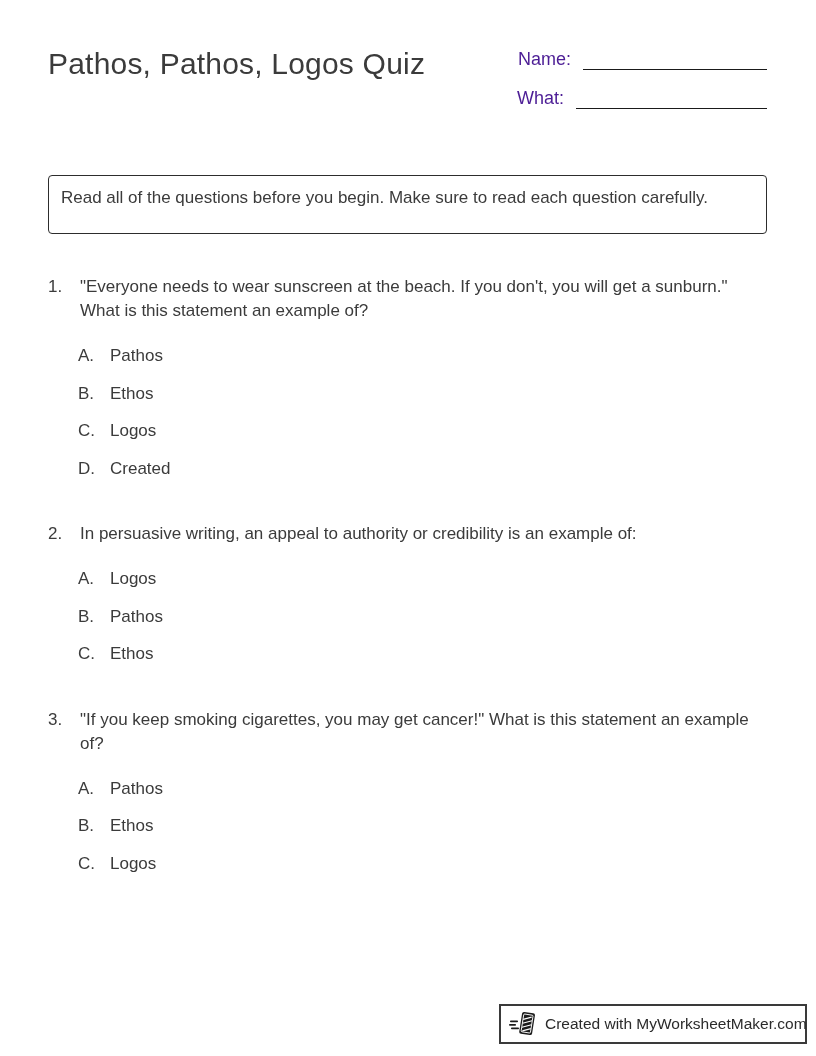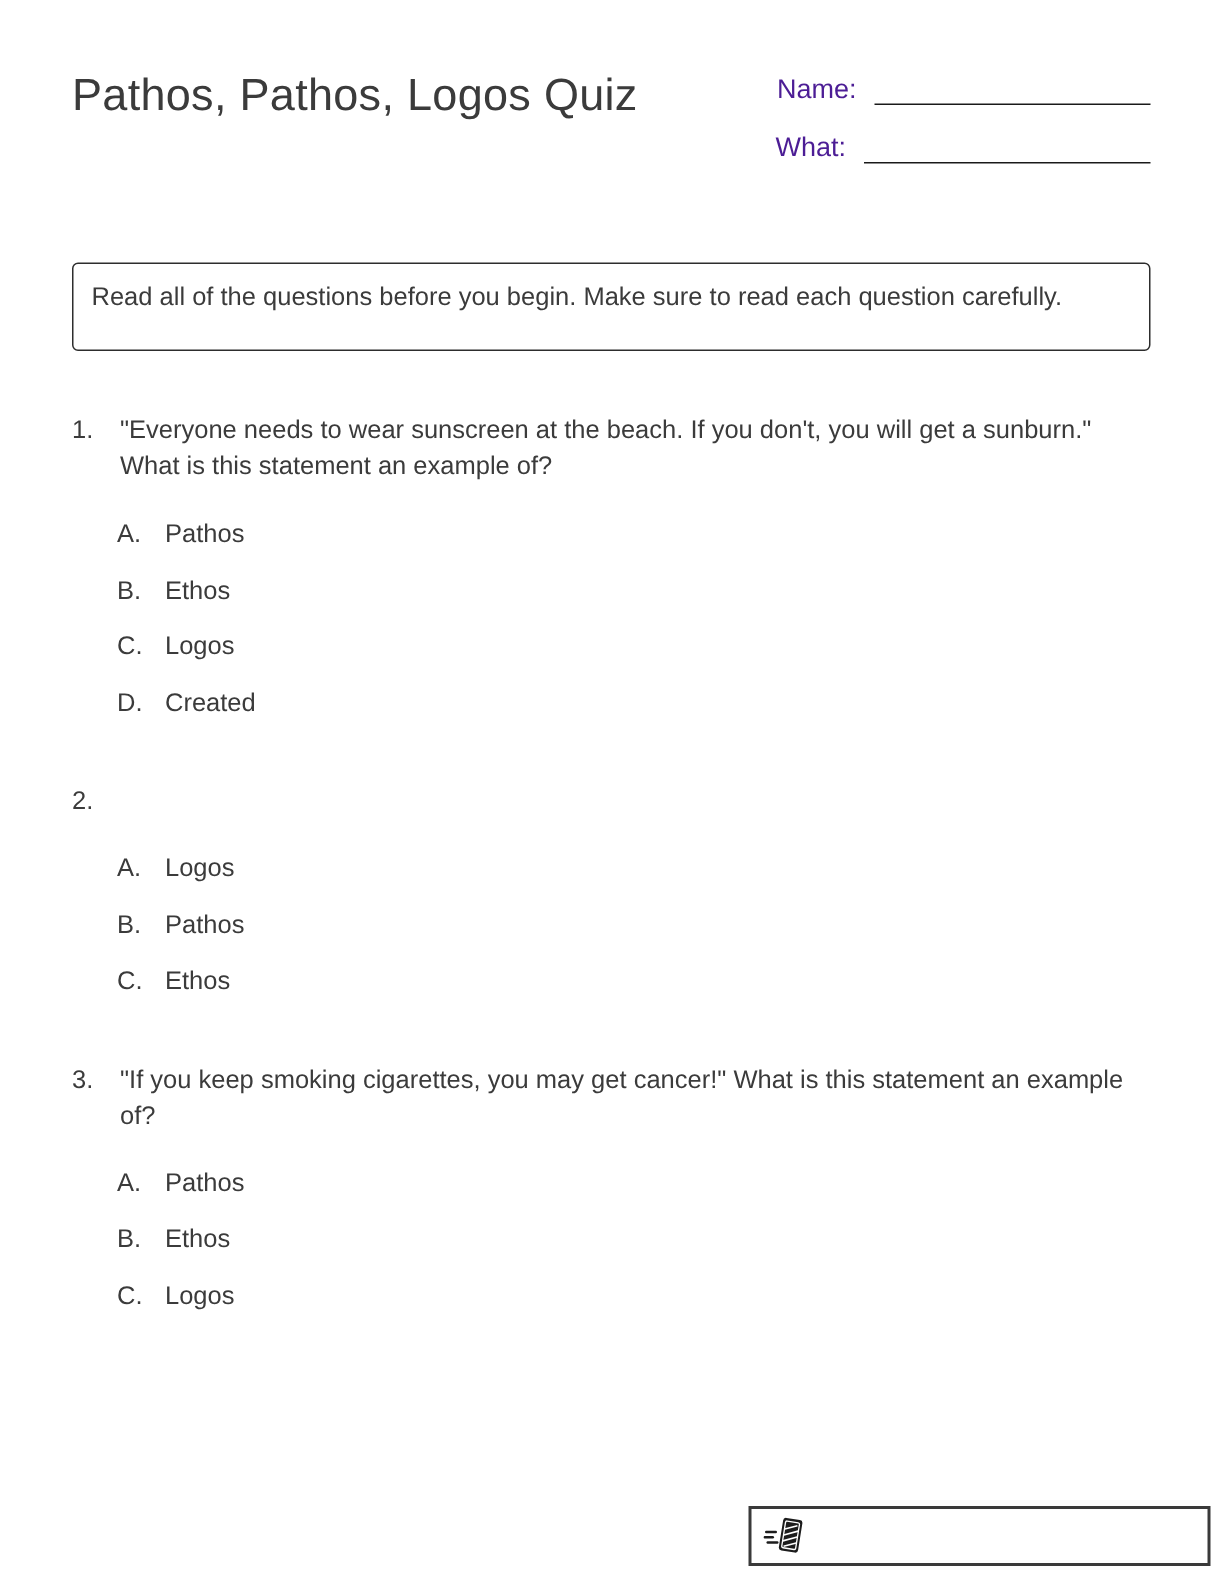--- a/index.html
+++ b/index.html
@@ -147,20 +147,21 @@
         <div class="choice">
           <span class="c-letter">D.</span>
           <span class="c-text">Created</span>
         </div>
       </div>
     </div>
 
     <div class="question">
       <div class="q-row">
         <span class="q-num">2.</span>
+        <div class="q-text">In persuasive writing, an appeal to authority or credibility is an example of:</div>
       </div>
       <div class="choices">
         <div class="choice">
           <span class="c-letter">A.</span>
           <span class="c-text">Logos</span>
         </div>
         <div class="choice">
           <span class="c-letter">B.</span>
           <span class="c-text">Pathos</span>
         </div>
@@ -205,15 +206,16 @@
         <rect x="11.5" y="3.5" width="13" height="22" rx="2" fill="#1c1c1c"></rect>
         <rect x="13.3" y="5.5" width="9.4" height="18" rx="1" fill="none" stroke="#ffffff" stroke-width="0.9"></rect>
         <g stroke="#ffffff" stroke-width="1.1">
           <line x1="13.5" y1="11" x2="21.5" y2="7.5"></line>
           <line x1="13.5" y1="15" x2="22.5" y2="11"></line>
           <line x1="13.5" y1="19" x2="22.5" y2="15"></line>
           <line x1="14.5" y1="22.5" x2="22.5" y2="19"></line>
         </g>
       </g>
     </svg>
+    <span class="badge-text">Created with MyWorksheetMaker.com</span>
   </div>
 
 </div>
 
 </body></html>

